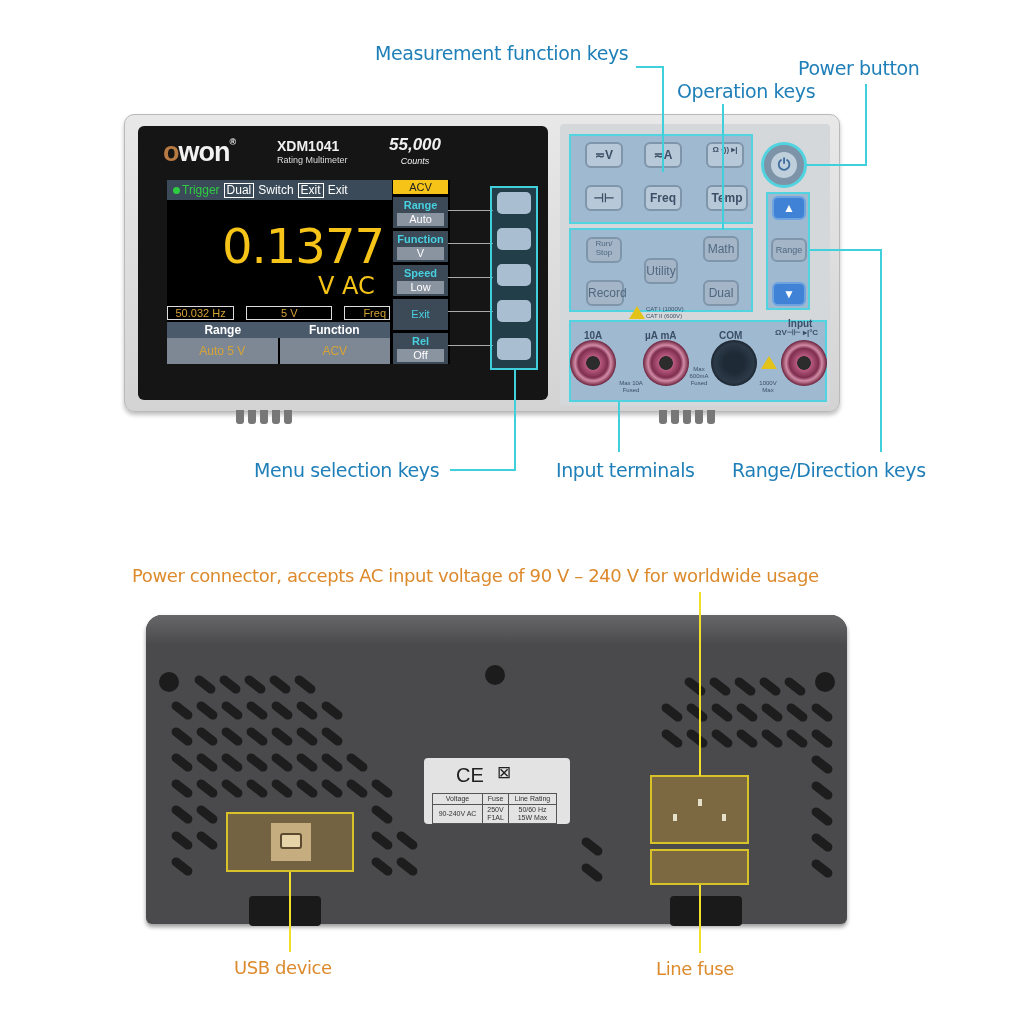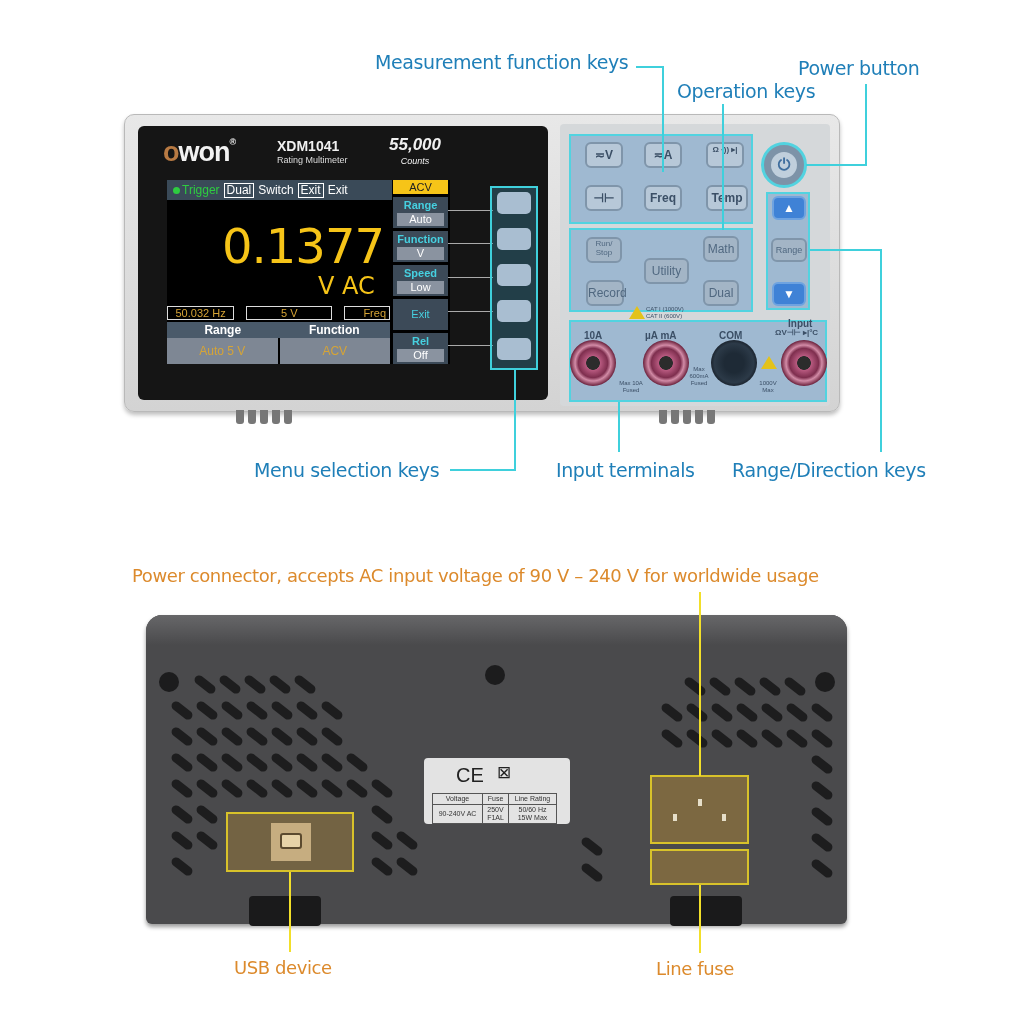--- a/index.html
+++ b/index.html
@@ -180,21 +180,21 @@
 <div class="key" style="left:585px;top:142px;width:38px">≂V</div>
 <div class="key" style="left:644px;top:142px;width:38px">≂A</div>
 <div class="key" style="left:706px;top:142px;width:38px;font-size:8px;line-height:11px">Ω ·)) ▸|</div>
 <div class="key" style="left:585px;top:185px;width:38px">⊣⊢</div>
 <div class="key" style="left:644px;top:185px;width:38px">Freq</div>
 <div class="key" style="left:706px;top:185px;width:42px">Temp</div>
 
 <div class="panel-box" style="left:569px;top:228px;width:184px;height:84px"></div>
 <div class="key dim" style="left:586px;top:237px;width:36px;font-size:8px;line-height:9px">Run/ Stop</div>
 <div class="key dim" style="left:703px;top:236px;width:36px">Math</div>
-<div class="key dim" style="left:644px;top:258px;width:45px">Utility</div>
+<div class="key dim" style="left:644px;top:258px;width:34px">Utility</div>
 <div class="key dim" style="left:586px;top:280px;width:38px">Record</div>
 <div class="key dim" style="left:703px;top:280px;width:36px">Dual</div>
 <div class="warn" style="left:629px;top:306px"></div>
 <div class="tiny" style="left:646px;top:306px;text-align:left">
     <div>CAT I (1000V)</div>
     <div>CAT II (600V)</div>
   </div>
 
 <div class="abs power-btn">
     <div class="power-inner">⏻</div>
@@ -213,21 +213,21 @@
 <div class="jack-label" style="left:775px;top:328px;font-size:8px">ΩV⊣⊢ ▸|°C</div>
 <div class="jack" style="left:570px;top:340px"></div>
 <div class="jack" style="left:643px;top:340px"></div>
 <div class="jack com" style="left:711px;top:340px"></div>
 <div class="jack" style="left:781px;top:340px"></div>
 <div class="warn" style="left:761px;top:356px"></div>
 <div class="tiny" style="left:618px;top:380px;width:26px">Max 10A Fused</div>
 <div class="tiny" style="left:684px;top:366px;width:30px">Max 600mA Fused</div>
 <div class="tiny" style="left:756px;top:380px;width:24px">1000V Max</div>
 
-<div class="abs callout-blue" style="left:375px;top:51px">Measurement function keys</div>
+<div class="abs callout-blue" style="left:375px;top:42px">Measurement function keys</div>
 <div class="cyan-line" style="left:636px;top:66px;width:28px;height:2px"></div>
 <div class="cyan-line" style="left:662px;top:66px;width:2px;height:106px"></div>
 
 <div class="abs callout-blue" style="left:677px;top:80px">Operation keys</div>
 <div class="cyan-line" style="left:722px;top:104px;width:2px;height:126px"></div>
 
 <div class="abs callout-blue" style="left:798px;top:57px">Power button</div>
 <div class="cyan-line" style="left:865px;top:84px;width:2px;height:82px"></div>
 <div class="cyan-line" style="left:806px;top:164px;width:61px;height:2px"></div>
 

